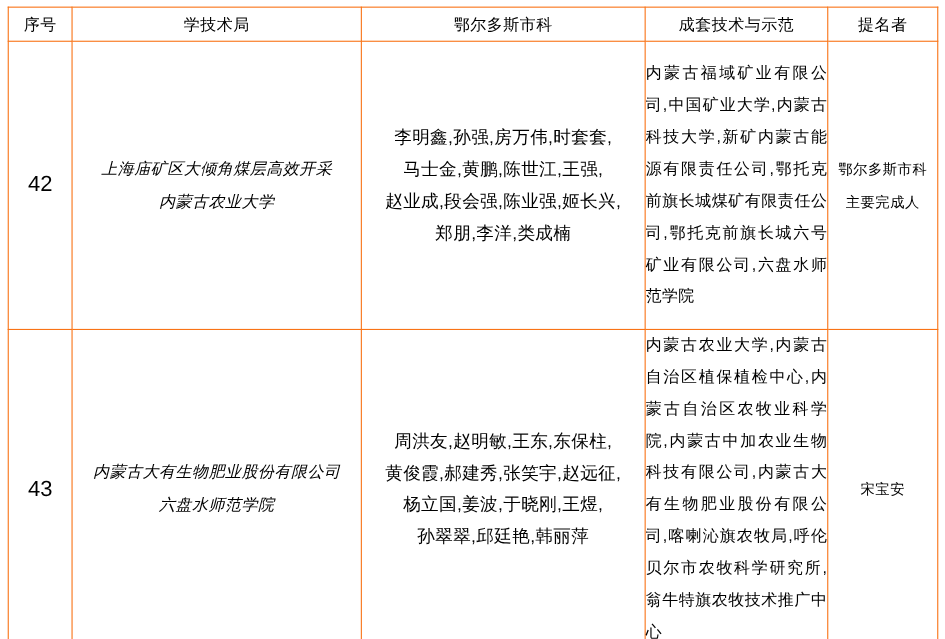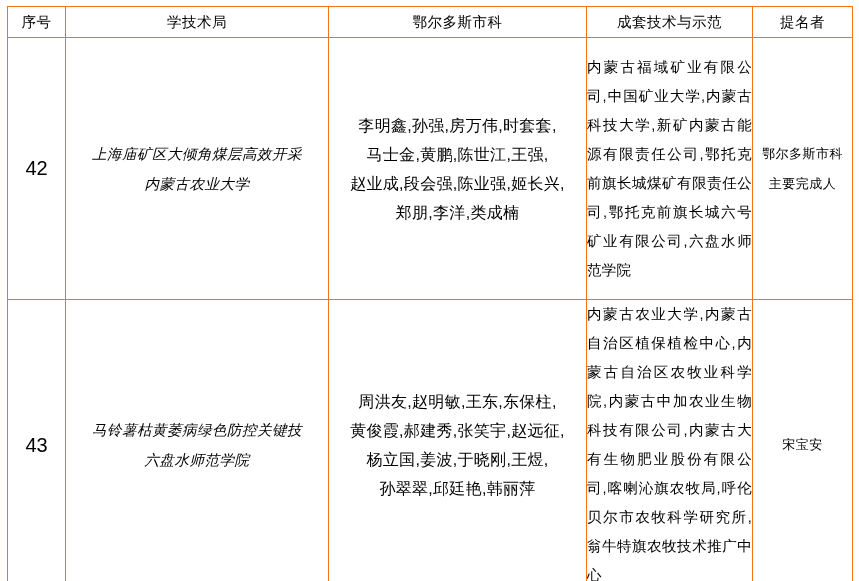--- a/index.html
+++ b/index.html
@@ -137,21 +137,21 @@
         </td>
         <td class="cell-nom">
           <span class="nom-text">鄂尔多斯市科</span>
           <span class="nom-text">主要完成人</span>
         </td>
       </tr>
       <tr class="row-43">
         <td class="cell-no">43</td>
         <td class="cell-name">
           <div class="name-lines">
-            <span>马铃薯枯黄萎病绿色防控关键技</span>
+            <span>内蒙古大有生物肥业股份有限公司</span>
             <span>六盘水师范学院</span>
           </div>
         </td>
         <td class="cell-people">
           <div class="people-lines">
             <span>周洪友,赵明敏,王东,东保柱,</span>
             <span>黄俊霞,郝建秀,张笑宇,赵远征,</span>
             <span>杨立国,姜波,于晓刚,王煜,</span>
             <span>孙翠翠,邱廷艳,韩丽萍</span>
           </div>

